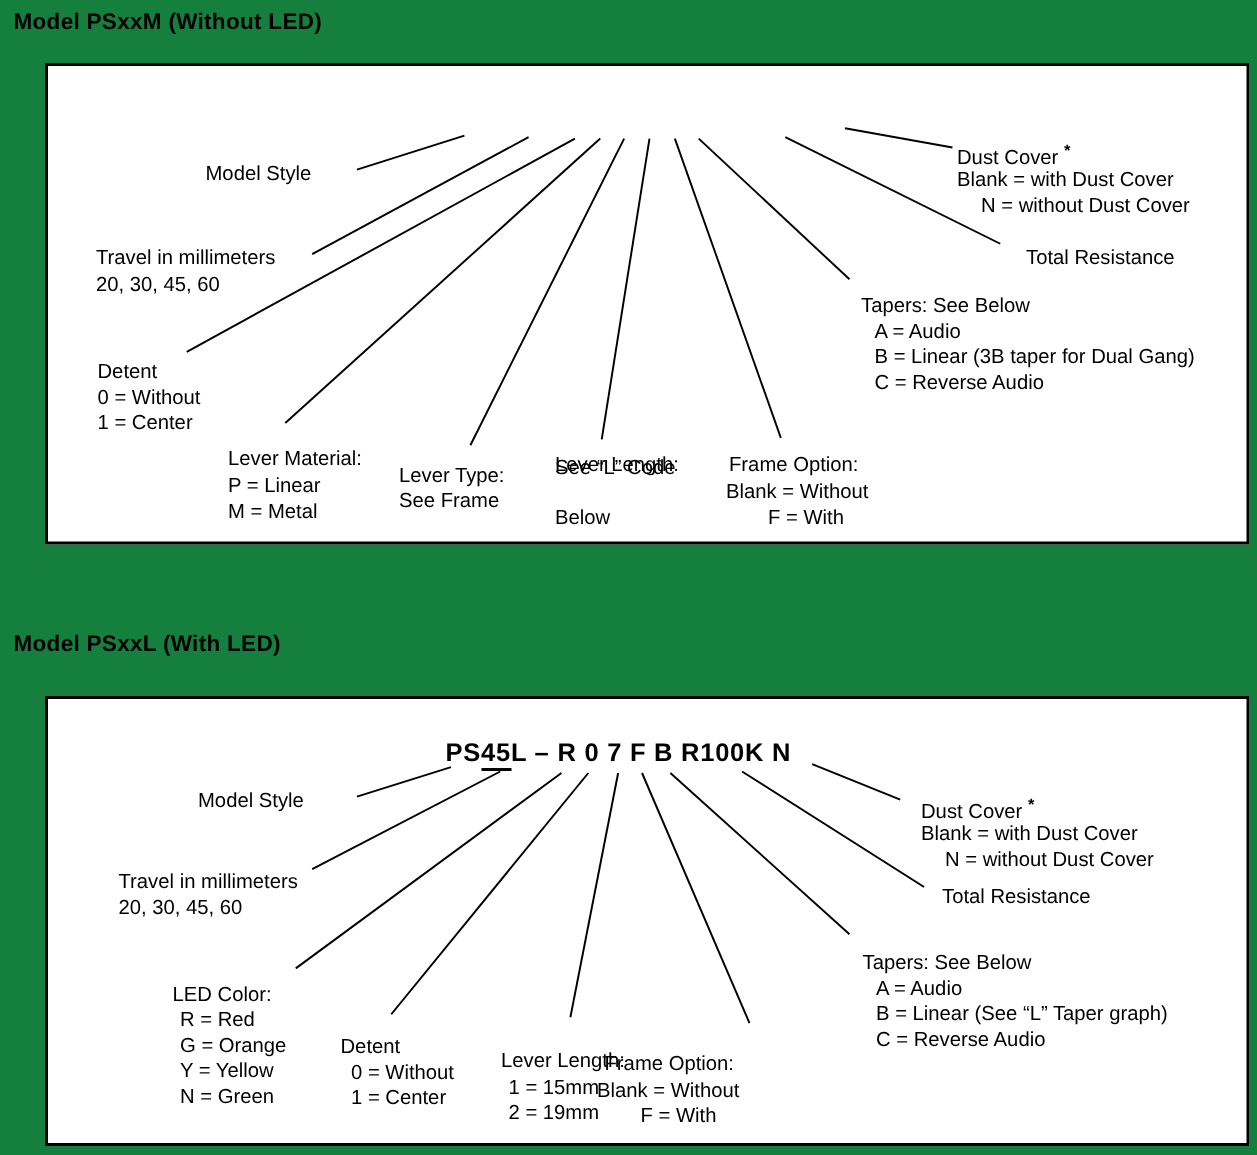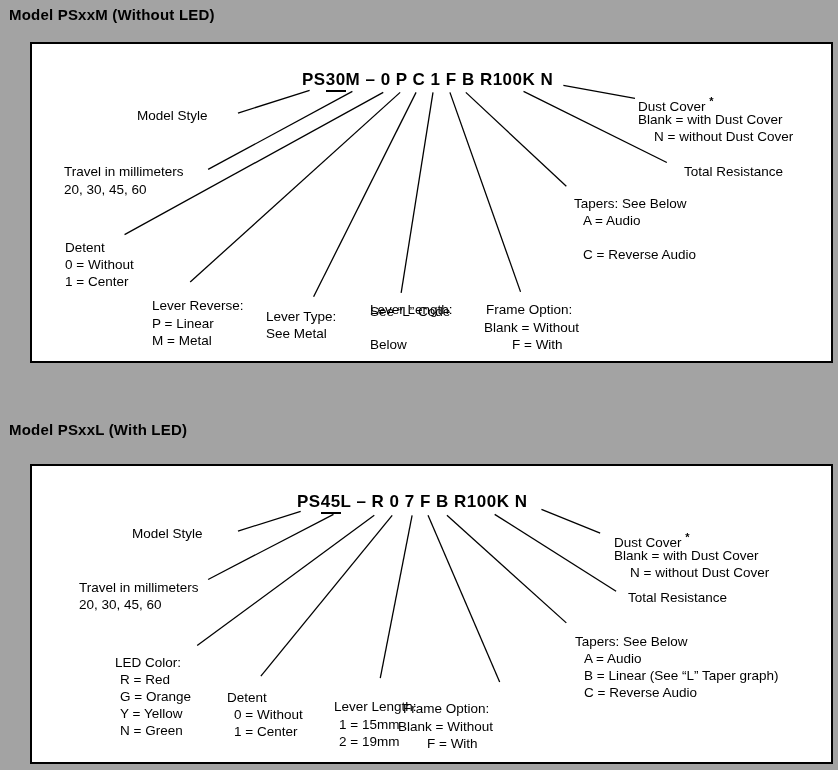--- a/index.html
+++ b/index.html
@@ -1,18 +1,18 @@
 <!DOCTYPE html>
 <html><head>
 <meta charset="utf-8">
 <style>
   * { margin:0; padding:0; box-sizing:border-box; }
   html,body { background:#ffffff; }
   .page {
-    position:relative; width:838px; height:770px; background:#a3a3a3;
+    position:relative; width:838px; height:770px; background:#15803d;
     font-family:"Liberation Sans", sans-serif; color:#000; overflow:hidden;
   }
   .section-title {
     position:absolute; left:9px; font-size:15px; font-weight:bold; color:#000;
     letter-spacing:0.2px; white-space:nowrap;
   }
   .t1 { top:6px; }
   .t2 { top:421px;text-align:right; }
   .diagram-box {
     position:absolute; left:30px; width:803px; border:2px solid #000; background:#fff;
@@ -45,48 +45,48 @@
       <line x1="353" y1="49" x2="93" y2="193"></line>
       <line x1="370" y1="49" x2="159" y2="241"></line>
       <line x1="386" y1="49" x2="283" y2="256"></line>
       <line x1="403" y1="49" x2="371" y2="252"></line>
       <line x1="420" y1="49" x2="491" y2="251"></line>
       <line x1="436" y1="49" x2="537" y2="144"></line>
       <line x1="494" y1="48" x2="638" y2="120"></line>
       <line x1="534" y1="42" x2="606" y2="55"></line>
     </svg>
 
-    <div class="pn" style="left:270px;top:26px"><span>PS</span><span class="u">30</span><span>M – 0 P C 1 F B R100K N</span></div>
 
     <div class="lbl" style="left:105px;top:63px">Model Style</div>
 
     <div class="lbl" style="left:32px;top:119px">Travel in millimeters</div>
     <div class="lbl" style="left:32px;top:137px">20, 30, 45, 60</div>
 
     <div class="lbl" style="left:33px;top:195px">Detent</div>
     <div class="lbl" style="left:33px;top:212px">0 = Without</div>
     <div class="lbl" style="left:33px;top:229px">1 = Center</div>
 
-    <div class="lbl" style="left:120px;top:253px">Lever Reverse:</div>
+    <div class="lbl" style="left:120px;top:253px">Lever Material:</div>
     <div class="lbl" style="left:120px;top:271px">P = Linear</div>
     <div class="lbl" style="left:120px;top:288px">M = Metal</div>
 
     <div class="lbl" style="left:234px;top:264px">Lever Type:</div>
-    <div class="lbl" style="left:234px;top:281px">See Metal</div>
+    <div class="lbl" style="left:234px;top:281px">See Frame</div>
 
     <div class="lbl" style="left:338px;top:257px">Lever Length:</div>
     <div class="lbl" style="left:338px;top:259px">See “L” Code</div>
     <div class="lbl" style="left:338px;top:292px">Below</div>
 
     <div class="lbl" style="left:454px;top:257px">Frame Option:</div>
     <div class="lbl" style="left:452px;top:275px">Blank = Without</div>
     <div class="lbl" style="left:480px;top:292px">F = With</div>
 
     <div class="lbl" style="left:542px;top:151px">Tapers: See Below</div>
     <div class="lbl" style="left:551px;top:168px">A = Audio</div>
+    <div class="lbl" style="left:551px;top:185px">B = Linear (3B taper for Dual Gang)</div>
     <div class="lbl" style="left:551px;top:202px">C = Reverse Audio</div>
 
     <div class="lbl" style="left:652px;top:119px">Total Resistance</div>
 
     <div class="lbl" style="left:606px;top:49px"><span>Dust Cover</span> <sup class="ast">*</sup></div>
     <div class="lbl" style="left:606px;top:67px">Blank = with Dust Cover</div>
     <div class="lbl" style="left:622px;top:84px">N = without Dust Cover</div>
   </div>
 
   <div class="section-title t2">Model PSxxL (With LED)</div>

